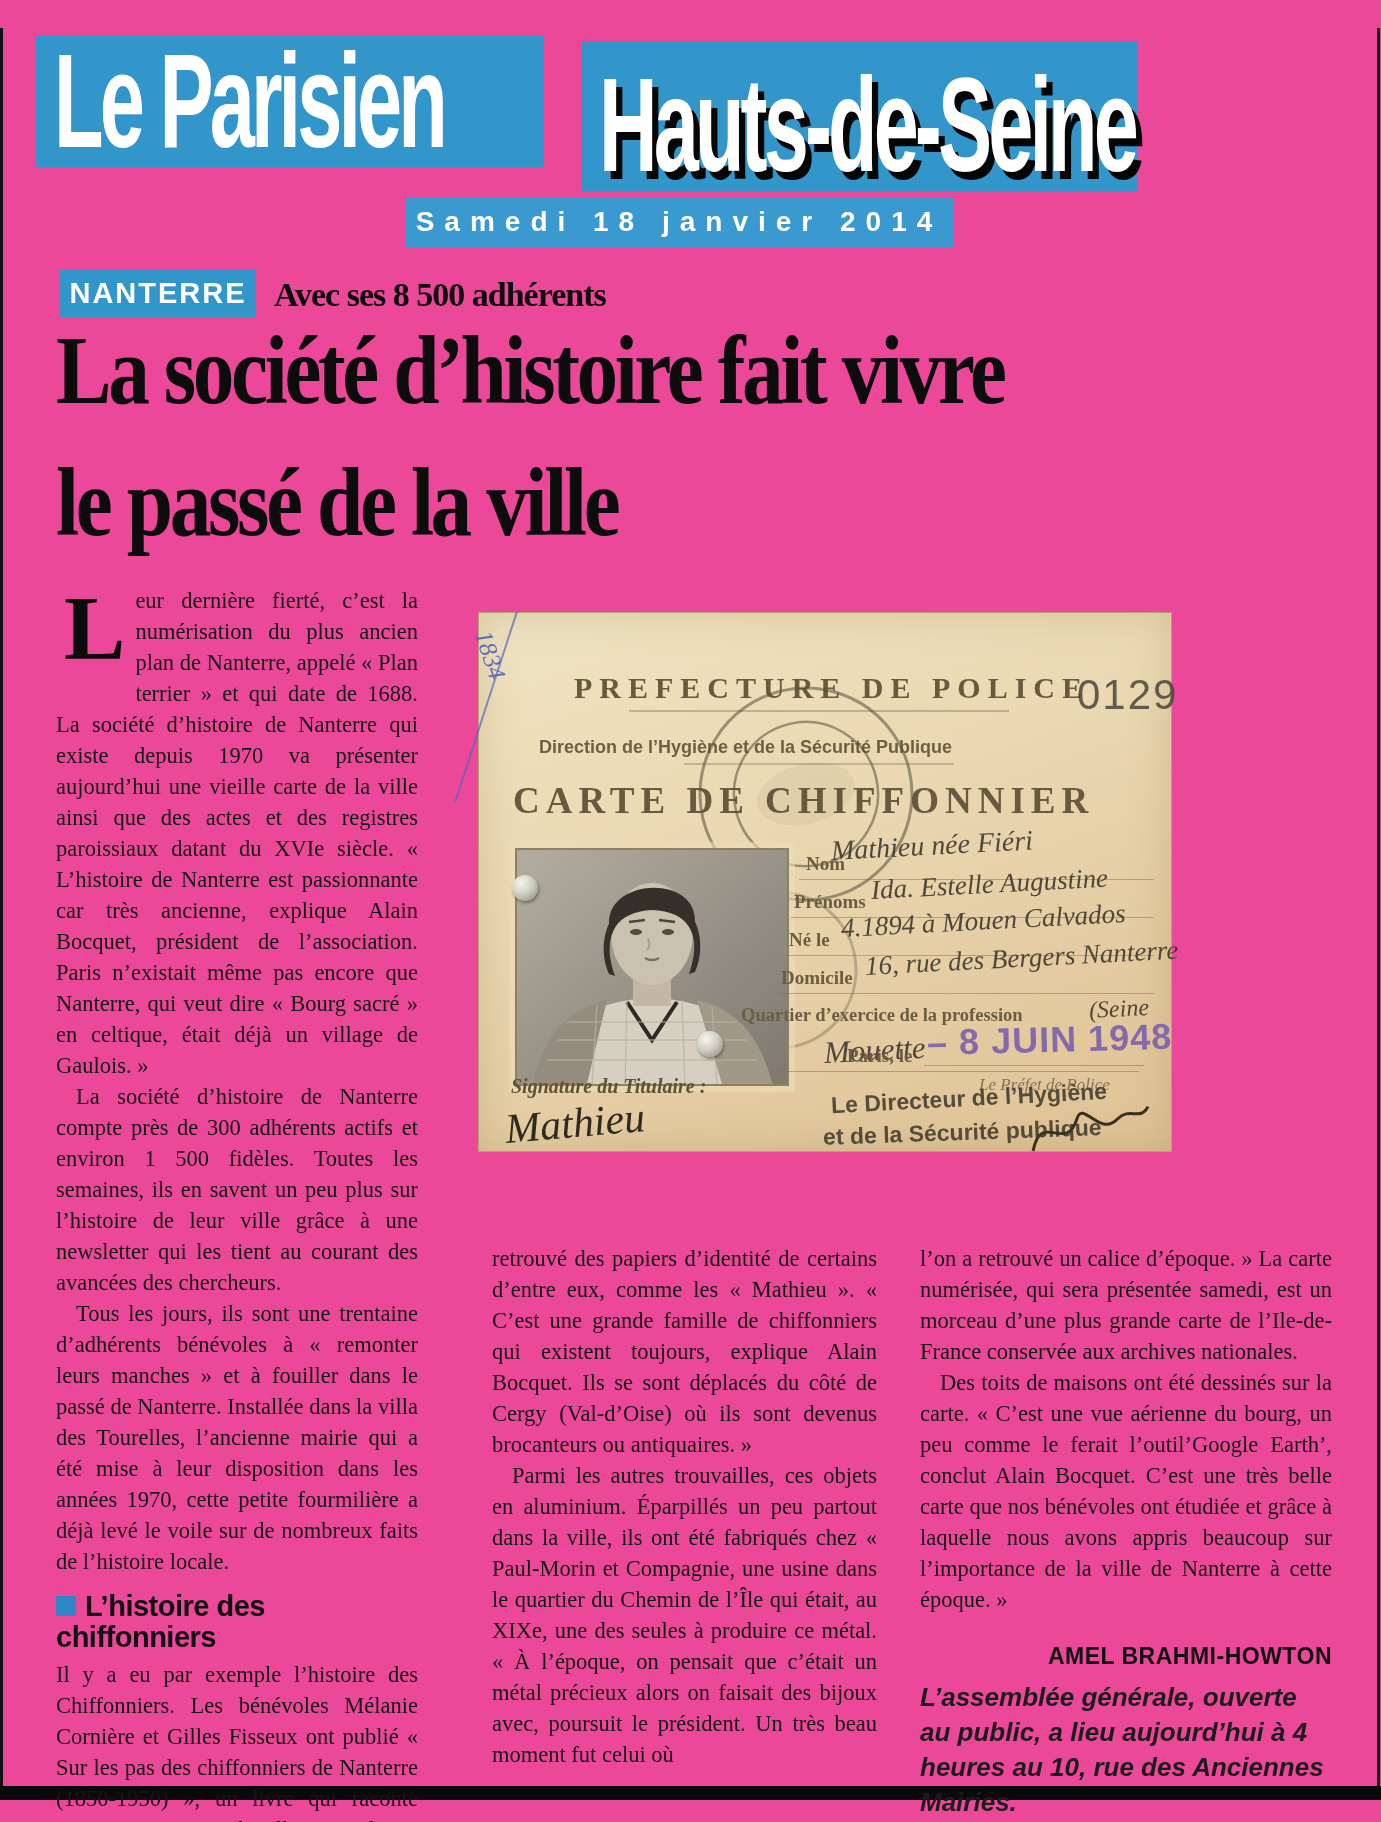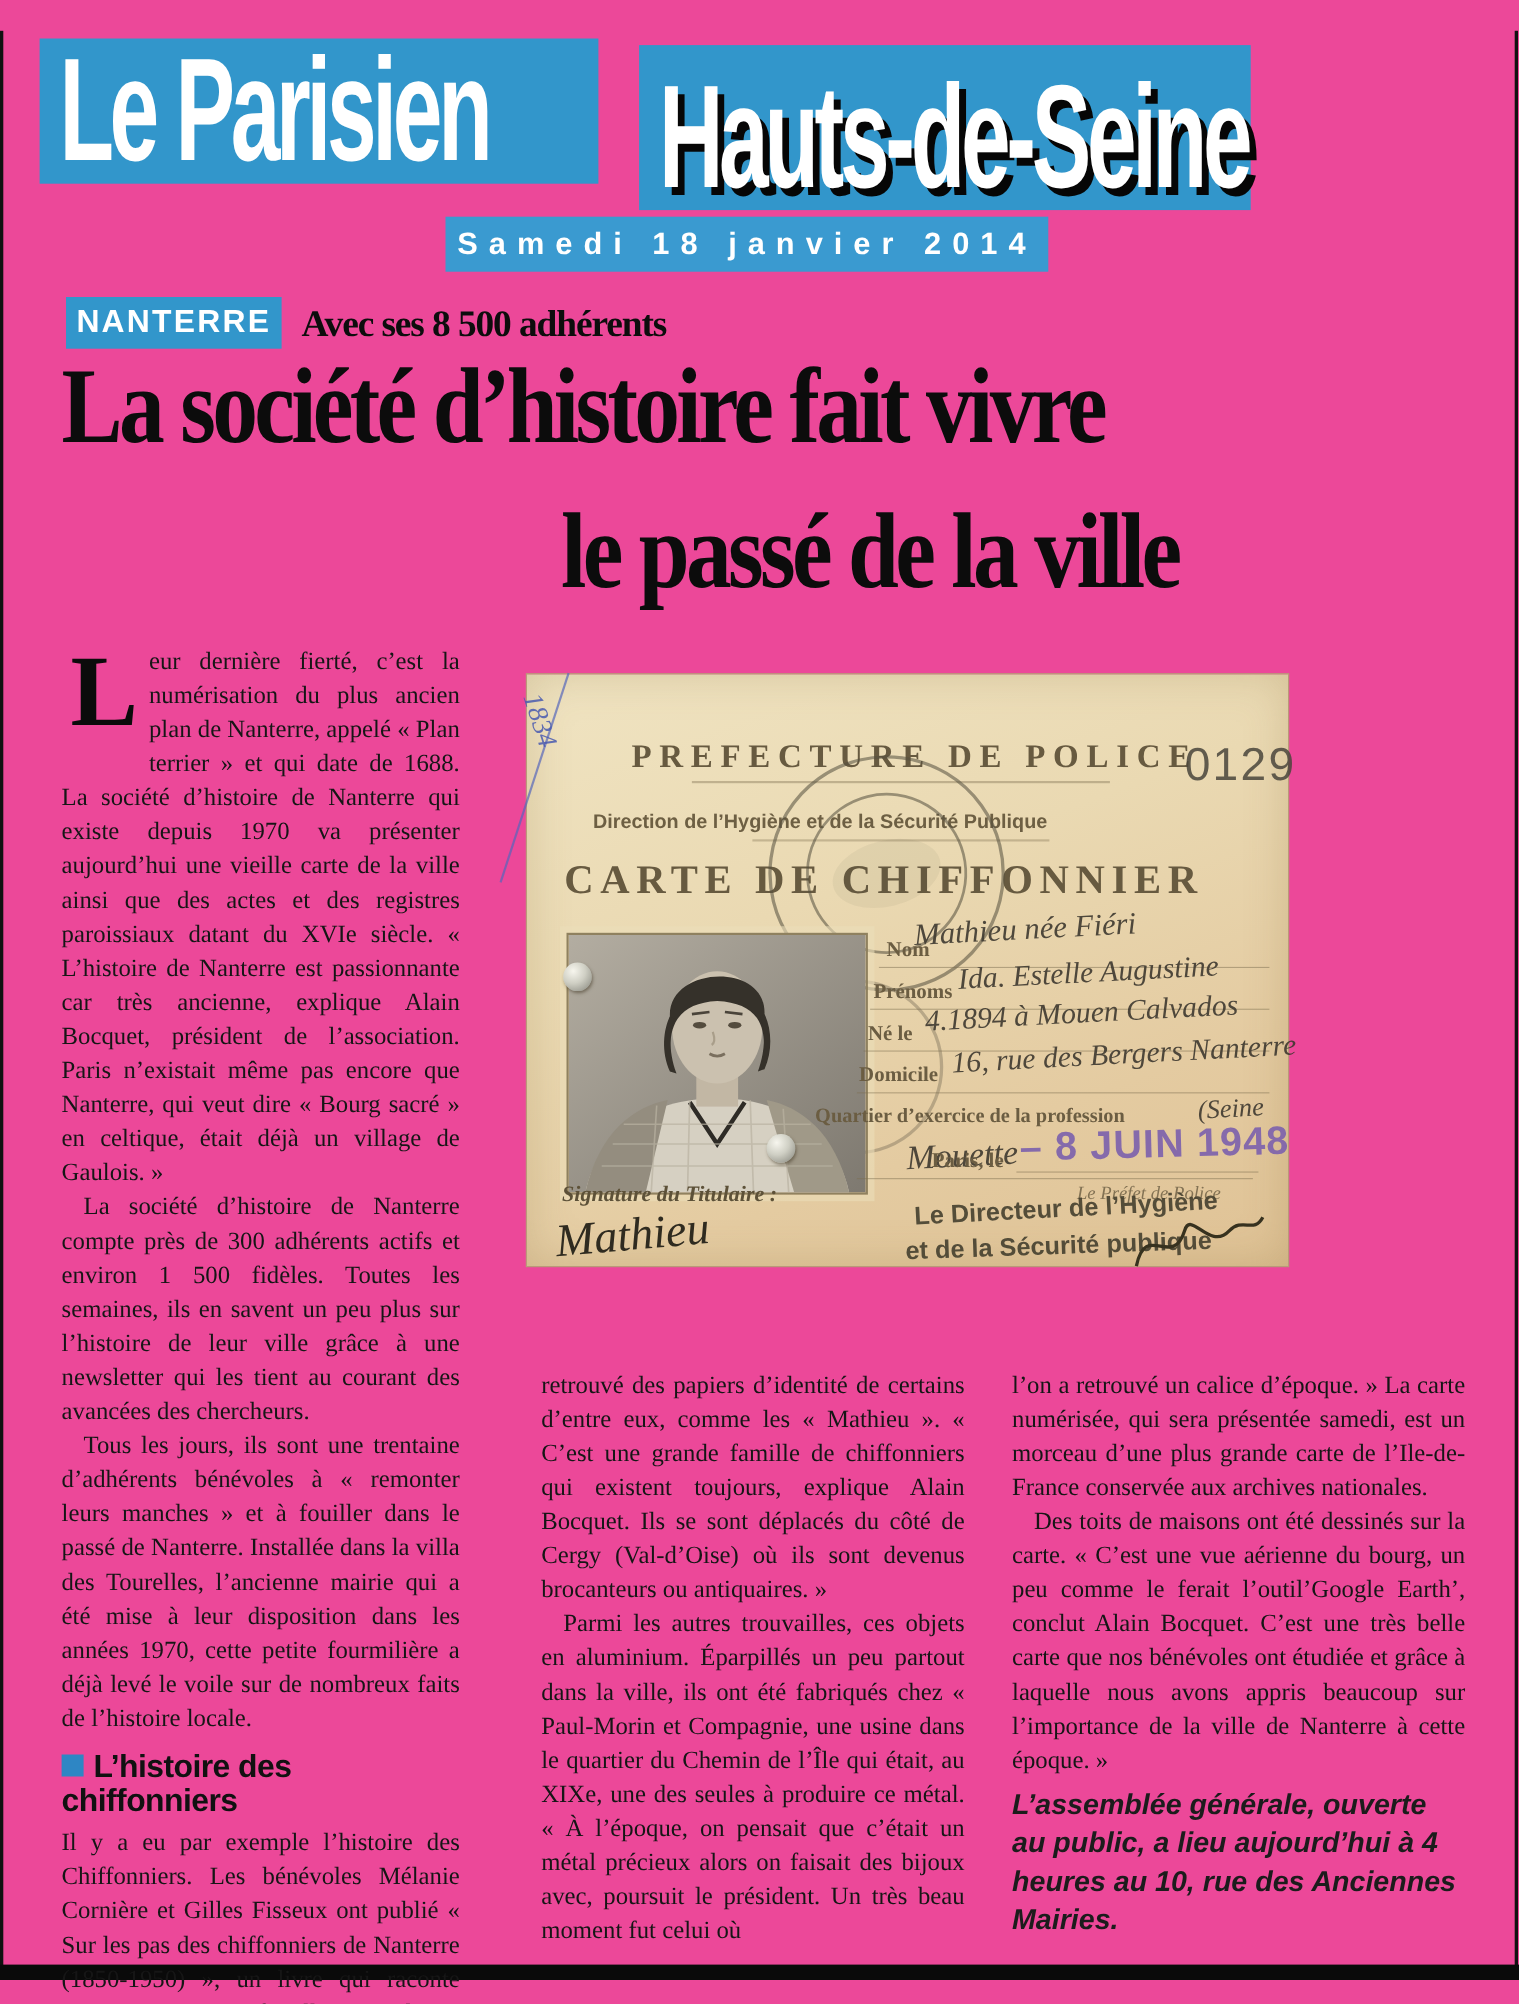--- a/index.html
+++ b/index.html
@@ -24,21 +24,21 @@
       display:flex;align-items:center;justify-content:center;}
   .date-text{font-family:"Liberation Sans",sans-serif;font-weight:bold;font-size:28px;
       color:#fff;letter-spacing:10px;white-space:nowrap;}
 
   
   .kicker-box{left:60px;top:270px;width:196px;height:47px;background:#3296cb;
       display:flex;align-items:center;justify-content:center;}
   .kicker-box span{font-family:"Liberation Sans",sans-serif;font-weight:bold;font-size:29px;
       color:#fff;letter-spacing:2px;}
   .kicker-text{left:274px;top:276px;font-weight:bold;font-size:34px;letter-spacing:-1px;color:#0d0d0d;}
-  .headline{left:56px;top:318px;font-weight:bold;color:#0c0c0c;line-height:104px;white-space:nowrap;text-align:right;}
+  .headline{left:56px;top:318px;font-weight:bold;color:#0c0c0c;line-height:104px;white-space:nowrap;}
   .headline .hl{display:inline-block;font-size:98px;letter-spacing:-4px;
       transform:scaleX(.85);transform-origin:left;}
 
   
   .bodycol{font-size:22.5px;line-height:31px;text-align:justify;color:#161616;}
   .bodycol p{margin:0;}
   .bodycol p.indent{text-indent:20px;}
   .col1{left:56px;top:585px;width:362px;}
   .col2{left:492px;top:1243px;width:385px;}
   .col3{left:920px;top:1243px;width:412px;}
@@ -223,16 +223,17 @@
 
 
   <div class="abs bodycol col2">
     <p>retrouvé des papiers d’identité de certains d’entre eux, comme les « Mathieu ». « C’est une grande famille de chiffonniers qui existent toujours, explique Alain Bocquet. Ils se sont déplacés du côté de Cergy (Val-d’Oise) où ils sont devenus brocanteurs ou antiquaires. »</p>
     <p class="indent">Parmi les autres trouvailles, ces objets en aluminium. Éparpillés un peu partout dans la ville, ils ont été fabriqués chez « Paul-Morin et Compagnie, une usine dans le quartier du Chemin de l’Île qui était, au XIXe, une des seules à produire ce métal. « À l’époque, on pensait que c’était un métal précieux alors on faisait des bijoux avec, poursuit le président. Un très beau moment fut celui où</p>
   </div>
 
   <div class="abs bodycol col3">
     <p>l’on a retrouvé un calice d’époque. » La carte numérisée, qui sera présentée samedi, est un morceau d’une plus grande carte de l’Ile-de-France conservée aux archives nationales.</p>
     <p class="indent">Des toits de maisons ont été dessinés sur la carte. « C’est une vue aérienne du bourg, un peu comme le ferait l’outil’Google Earth’, conclut Alain Bocquet. C’est une très belle carte que nos bénévoles ont étudiée et grâce à laquelle nous avons appris beaucoup sur l’importance de la ville de Nanterre à cette époque. »</p>
+    <div class="byline">AMEL BRAHMI-HOWTON</div>
     <div class="endnote">L’assemblée générale, ouverte au public, a lieu aujourd’hui à 4 heures au 10, rue des Anciennes Mairies.</div>
   </div>
 
 </div>
 
 </body></html>

